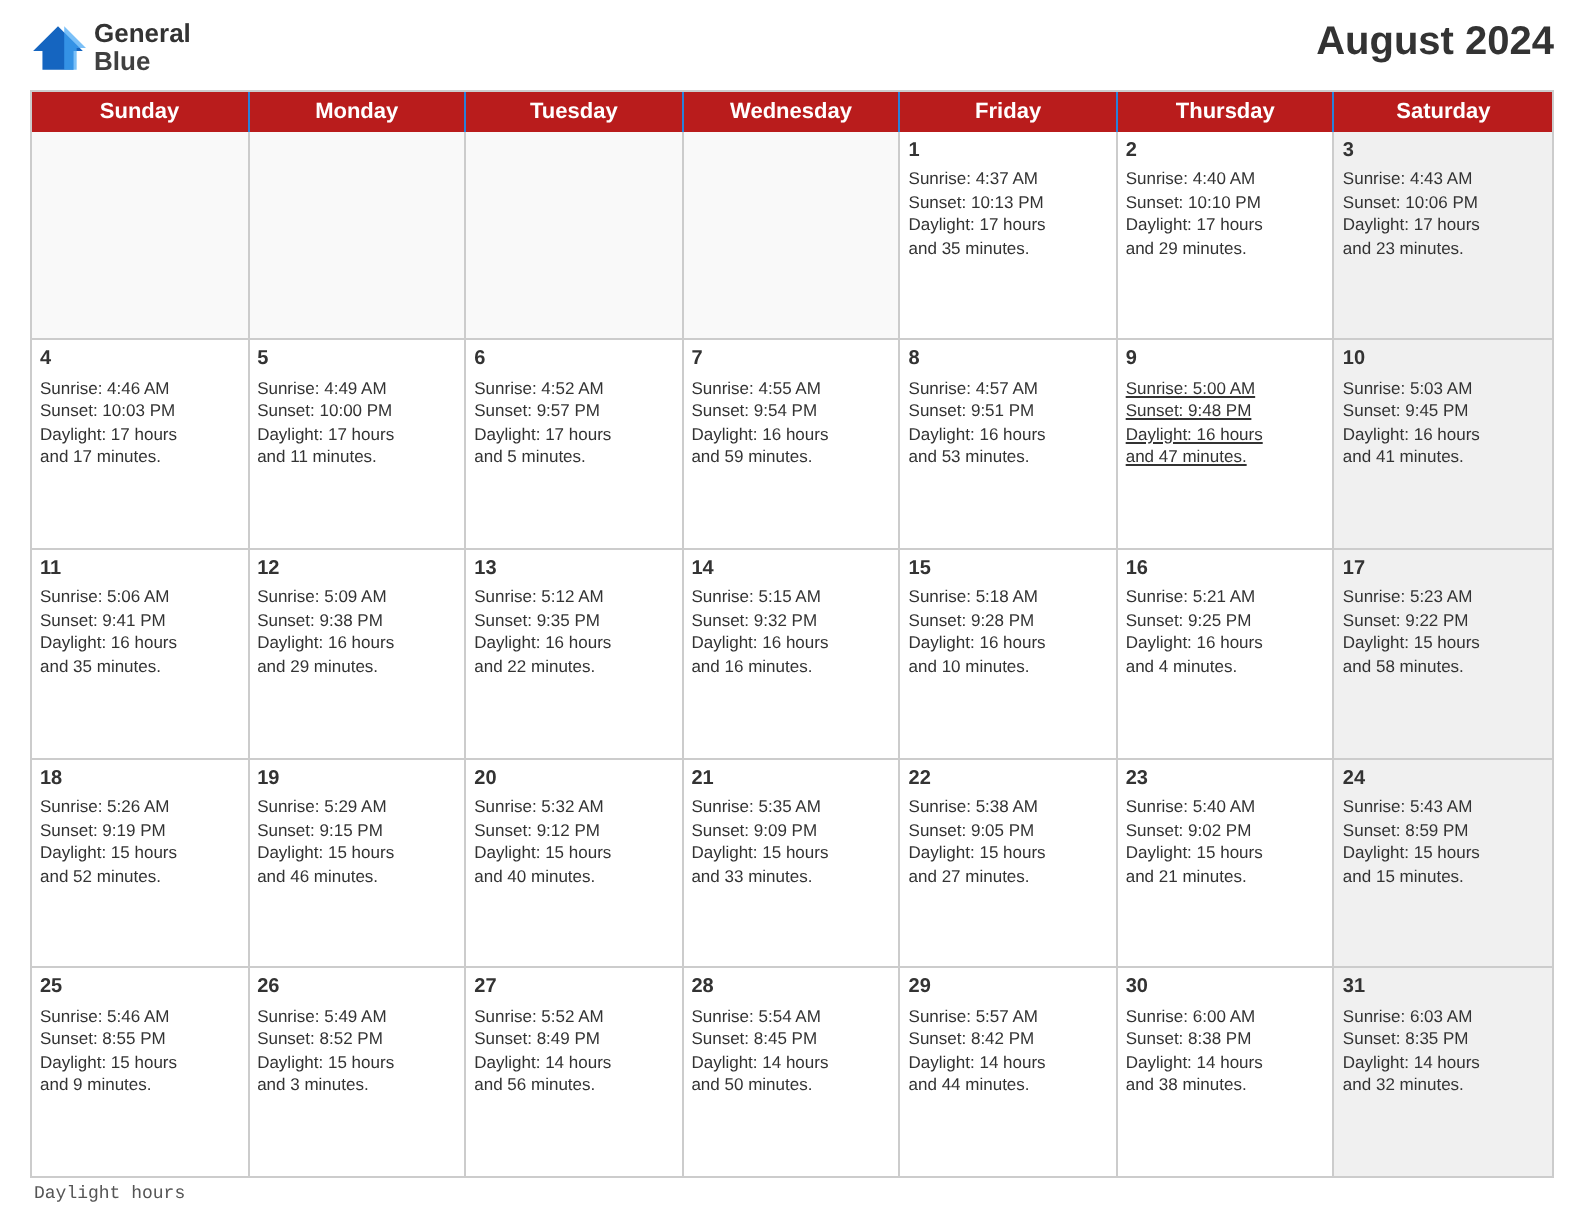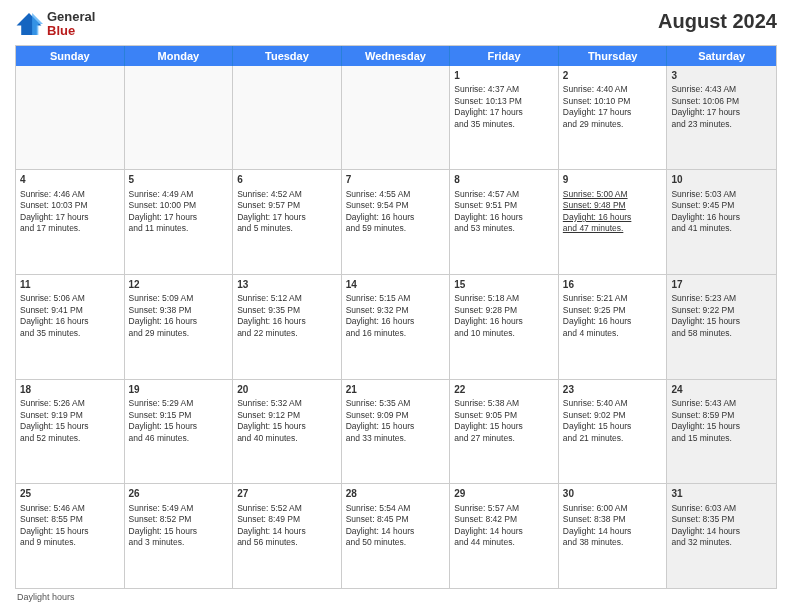--- a/index.html
+++ b/index.html
@@ -27,21 +27,21 @@
       display: flex;
       align-items: center;
       gap: 4px;
     }
     .logo-text {
       font-size: 13px;
       font-weight: bold;
       line-height: 1.1;
     }
     .logo-text .general { color: #333; }
-    .logo-text .blue { color: #b91c1c; }
+    .logo-text .blue { color: #404040; }
     .logo-icon {
       width: 28px;
       height: 28px;
     }
     .title-block {
       text-align: right;
     }
     .main-title {
       font-size: 20px;
       font-weight: bold;
@@ -55,21 +55,21 @@
     }
     .calendar {
       flex: 1;
       display: flex;
       flex-direction: column;
       border: 1px solid #ccc;
     }
     .cal-header-row {
       display: grid;
       grid-template-columns: repeat(7, 1fr);
-      background: #3b82f6;
+      background: #b91c1c;
     }
     .cal-header-cell {
       color: #fff;
       font-size: 11px;
       font-weight: bold;
       padding: 4px 5px;
       text-align: center;
       border-right: 1px solid #2980d9;
     }
     .cal-header-cell:last-child { border-right: none; }
@@ -101,20 +101,21 @@
       font-weight: bold;
       font-size: 10px;
       margin-bottom: 2px;
       display: block;
     }
     .footer-note {
       font-size: 9px;
       color: #555;
       text-align: left;
       padding: 3px 0 0 2px;
+      font-family: Liberation Mono, monospace;
     }
   </style>
 </head>
 <body>
 
 <div class="page">
   <div class="header">
     <div class="logo">
       <svg class="logo-icon" viewBox="0 0 36 36">
         <rect x="0" y="0" width="36" height="36" fill="white"></rect>

